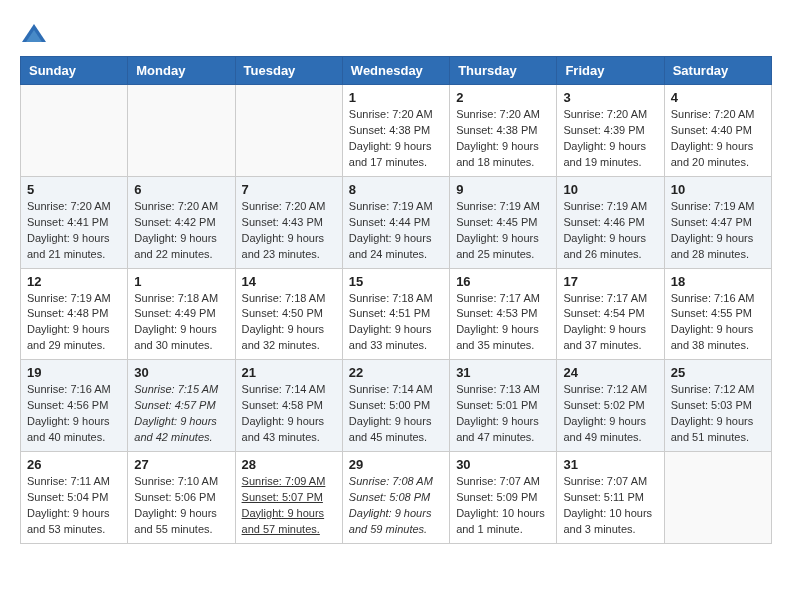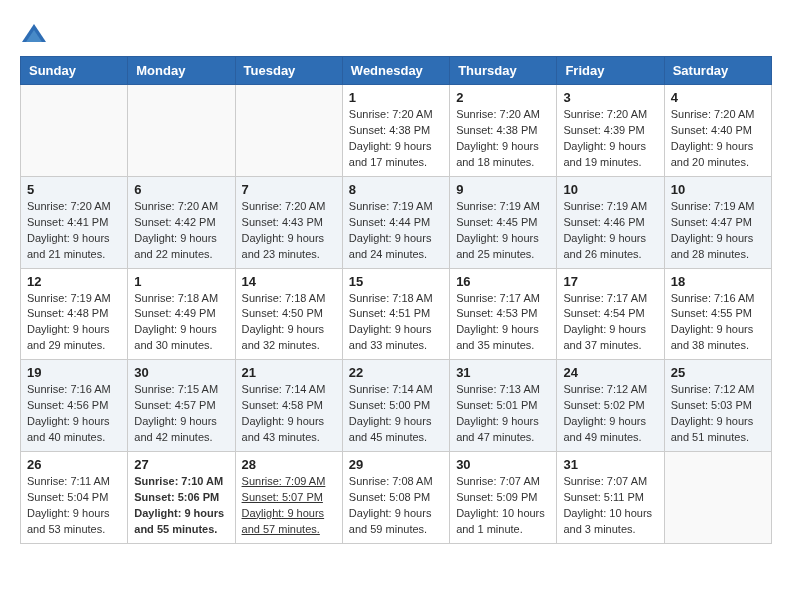--- a/index.html
+++ b/index.html
@@ -273,21 +273,21 @@
         <tr class="row-alt">
           <td>
             <span class="day-number">19</span>
             <div class="day-info" style="white-space: pre-line;">Sunrise: 7:16 AM
 Sunset: 4:56 PM
 Daylight: 9 hours
 and 40 minutes.</div>
           </td>
           <td>
             <span class="day-number">30</span>
-            <div class="day-info" style="white-space: pre-line;">Sunrise: 7:15 AM
+            <div class="day-info" style="white-space: pre-line; font-style: italic;">Sunrise: 7:15 AM
 Sunset: 4:57 PM
 Daylight: 9 hours
 and 42 minutes.</div>
           </td>
           <td>
             <span class="day-number">21</span>
             <div class="day-info" style="white-space: pre-line;">Sunrise: 7:14 AM
 Sunset: 4:58 PM
 Daylight: 9 hours
 and 43 minutes.</div>
@@ -324,35 +324,35 @@
         <tr>
           <td>
             <span class="day-number">26</span>
             <div class="day-info" style="white-space: pre-line;">Sunrise: 7:11 AM
 Sunset: 5:04 PM
 Daylight: 9 hours
 and 53 minutes.</div>
           </td>
           <td>
             <span class="day-number">27</span>
-            <div class="day-info" style="white-space: pre-line; font-weight: bold;">Sunrise: 7:10 AM
+            <div class="day-info" style="white-space: pre-line;">Sunrise: 7:10 AM
 Sunset: 5:06 PM
 Daylight: 9 hours
 and 55 minutes.</div>
           </td>
           <td>
             <span class="day-number">28</span>
             <div class="day-info" style="white-space: pre-line; text-decoration: underline;">Sunrise: 7:09 AM
 Sunset: 5:07 PM
 Daylight: 9 hours
 and 57 minutes.</div>
           </td>
           <td>
             <span class="day-number">29</span>
-            <div class="day-info" style="white-space: pre-line;">Sunrise: 7:08 AM
+            <div class="day-info" style="white-space: pre-line; font-style: italic;">Sunrise: 7:08 AM
 Sunset: 5:08 PM
 Daylight: 9 hours
 and 59 minutes.</div>
           </td>
           <td>
             <span class="day-number">30</span>
             <div class="day-info" style="white-space: pre-line;">Sunrise: 7:07 AM
 Sunset: 5:09 PM
 Daylight: 10 hours
 and 1 minute.</div>

